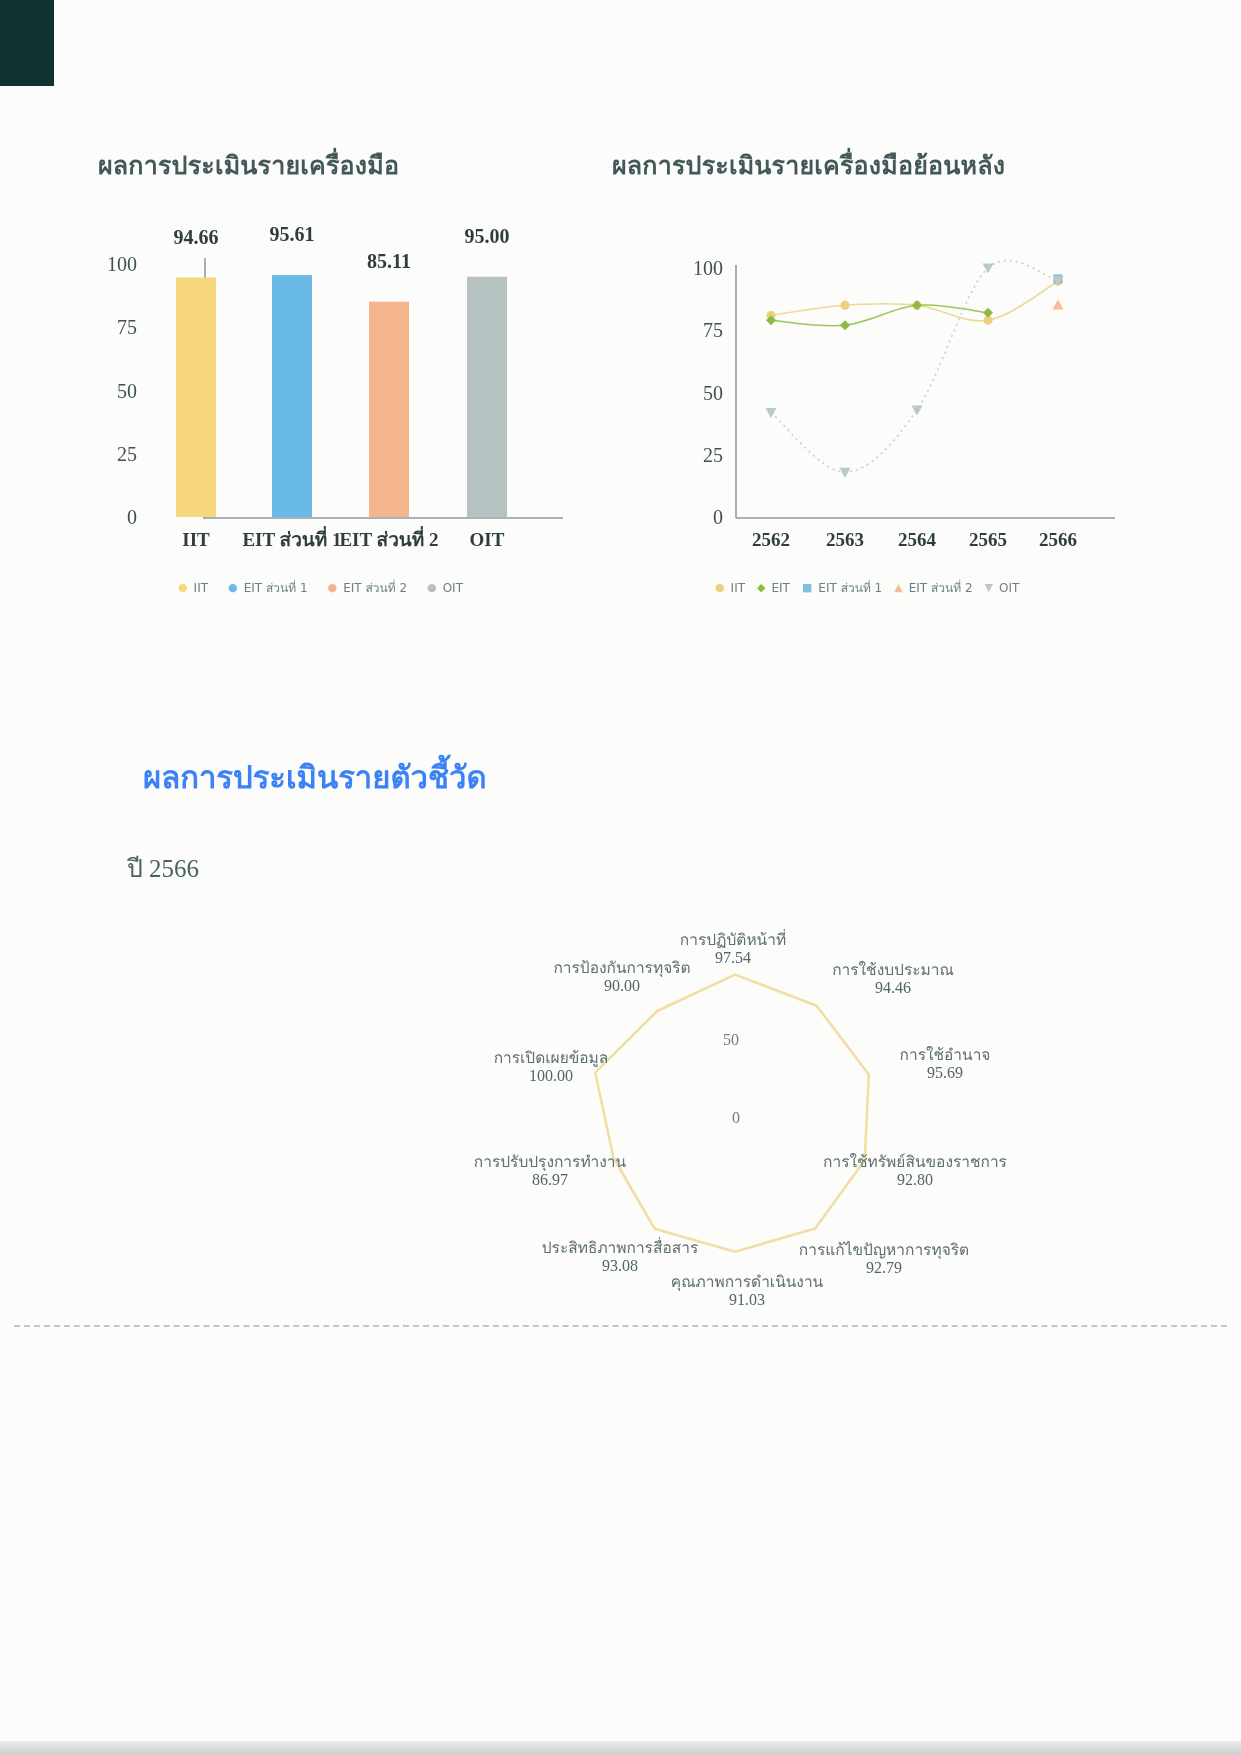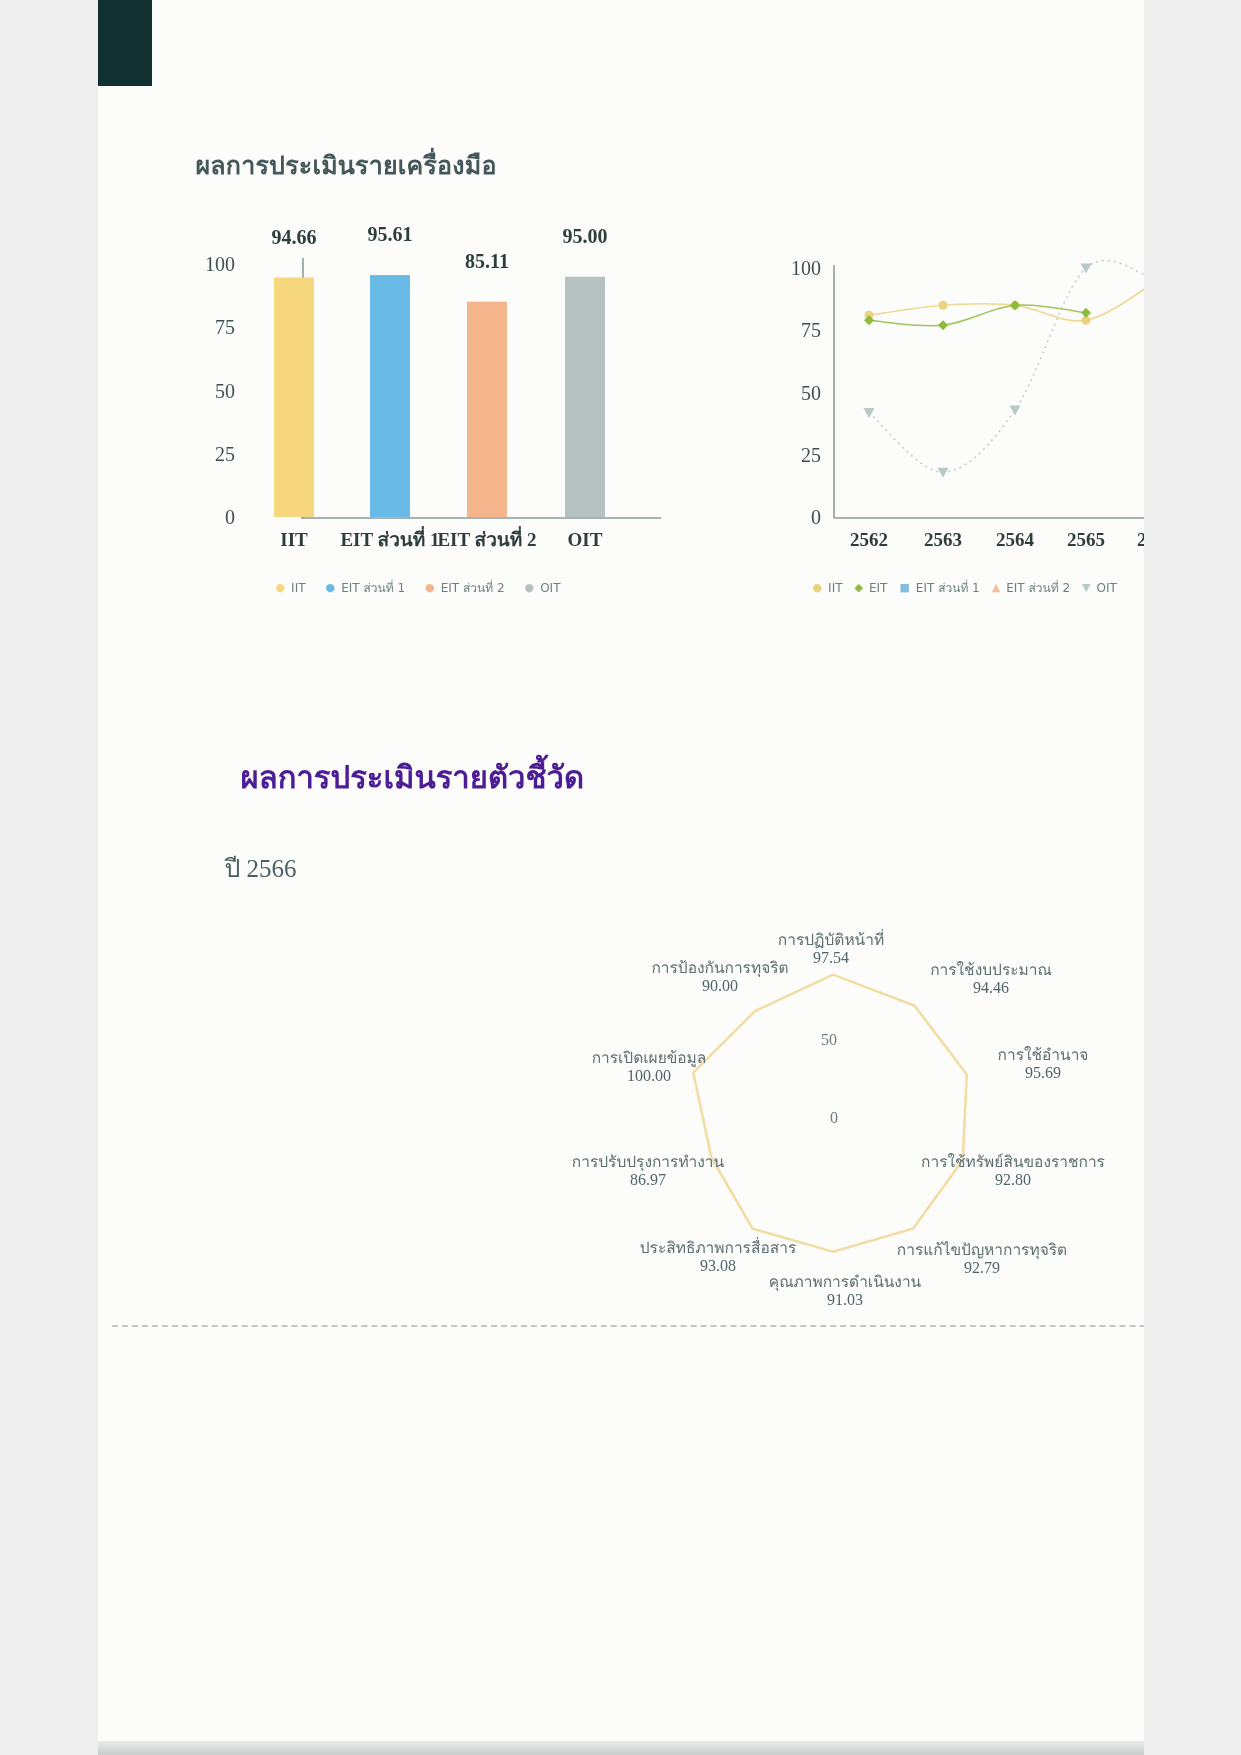--- a/index.html
+++ b/index.html
@@ -1,30 +1,30 @@
 <!DOCTYPE html>
 <html><head>
 <meta charset="utf-8">
 <style>
   html,body{margin:0;padding:0;background:#eee;}
-  .page{position:relative;width:1046px;height:1755px;background:#fcfcfb;overflow:hidden;margin:0 auto;
+  .page{position:relative;width:1241px;height:1755px;background:#fcfcfb;overflow:hidden;margin:0 auto;
         font-family:"DejaVu Sans",sans-serif;}
   .corner-block{position:absolute;left:0;top:0;width:54px;height:86px;background:#113231;}
   .chart-title{position:absolute;margin:0;font-family:"DejaVu Sans",sans-serif;font-weight:700;
                font-size:25px;color:#44585a;letter-spacing:.2px;}
   .bar-title{left:98px;top:145px;}
   .line-title{left:612px;top:145px;}
   #bar-svg{position:absolute;left:95px;top:210px;width:470px;height:350px;}
   #line-svg{position:absolute;left:615px;top:210px;width:510px;height:350px;}
   .legend{position:absolute;display:flex;align-items:center;font-size:12px;color:#6c8081;white-space:nowrap;}
   #bar-legend{left:178px;top:578px;gap:20px;}
   #line-legend{left:715px;top:578px;gap:12px;}
   .legend .sw{margin-right:6px;font-size:11px;line-height:1;}
   .legend .item{display:flex;align-items:center;}
-  .section-title{position:absolute;left:143px;top:752px;margin:0;font-weight:700;font-size:31px;color:#4c1d95;}
+  .section-title{position:absolute;left:143px;top:752px;margin:0;font-weight:700;font-size:31px;color:#3b82f6;}
   .year-label{position:absolute;left:127px;top:848px;font-family:"Liberation Serif",serif;font-size:25px;color:#4a6164;}
   #radar-svg{position:absolute;left:430px;top:830px;width:620px;height:520px;}
   .divider{position:absolute;left:14px;top:1325px;width:1213px;border-top:2px dashed #c2c6c5;}
   .bottom-strip{position:absolute;left:0;top:1741px;width:1241px;height:14px;
                 background:linear-gradient(#e9eceb,#c9cecd);}
   
   .tick{font:20px "Liberation Serif",serif;fill:#3f5051;}
   .val{font:700 20px "Liberation Serif",serif;fill:#2e3e3e;}
   .xlab{font:700 19px "Liberation Serif",serif;fill:#2e3e3e;}
   .axis{stroke:#8d9d9d;stroke-width:1.6;fill:none;}
@@ -72,20 +72,21 @@
       <span class="item">
         <span class="sw" style="color: rgb(244, 180, 140);">●</span>
         <span>EIT ส่วนที่ 2</span>
       </span>
       <span class="item">
         <span class="sw" style="color: rgb(182, 194, 194);">●</span>
         <span>OIT</span>
       </span>
     </div>
 
+  <h2 class="chart-title line-title">ผลการประเมินรายเครื่องมือย้อนหลัง</h2>
   <svg id="line-svg" viewBox="0 0 510 350">
       <text x="108" y="314" text-anchor="end" class="tick">0</text>
       <text x="108" y="251.75" text-anchor="end" class="tick">25</text>
       <text x="108" y="189.5" text-anchor="end" class="tick">50</text>
       <text x="108" y="127.24999999999997" text-anchor="end" class="tick">75</text>
       <text x="108" y="64.99999999999997" text-anchor="end" class="tick">100</text>
       <line x1="121" y1="55" x2="121" y2="308" class="axis"></line>
       <line x1="121" y1="308" x2="500" y2="308" class="axis"></line>
       <text x="156" y="336" text-anchor="middle" class="xlab">2562</text>
       <text x="230" y="336" text-anchor="middle" class="xlab">2563</text>

